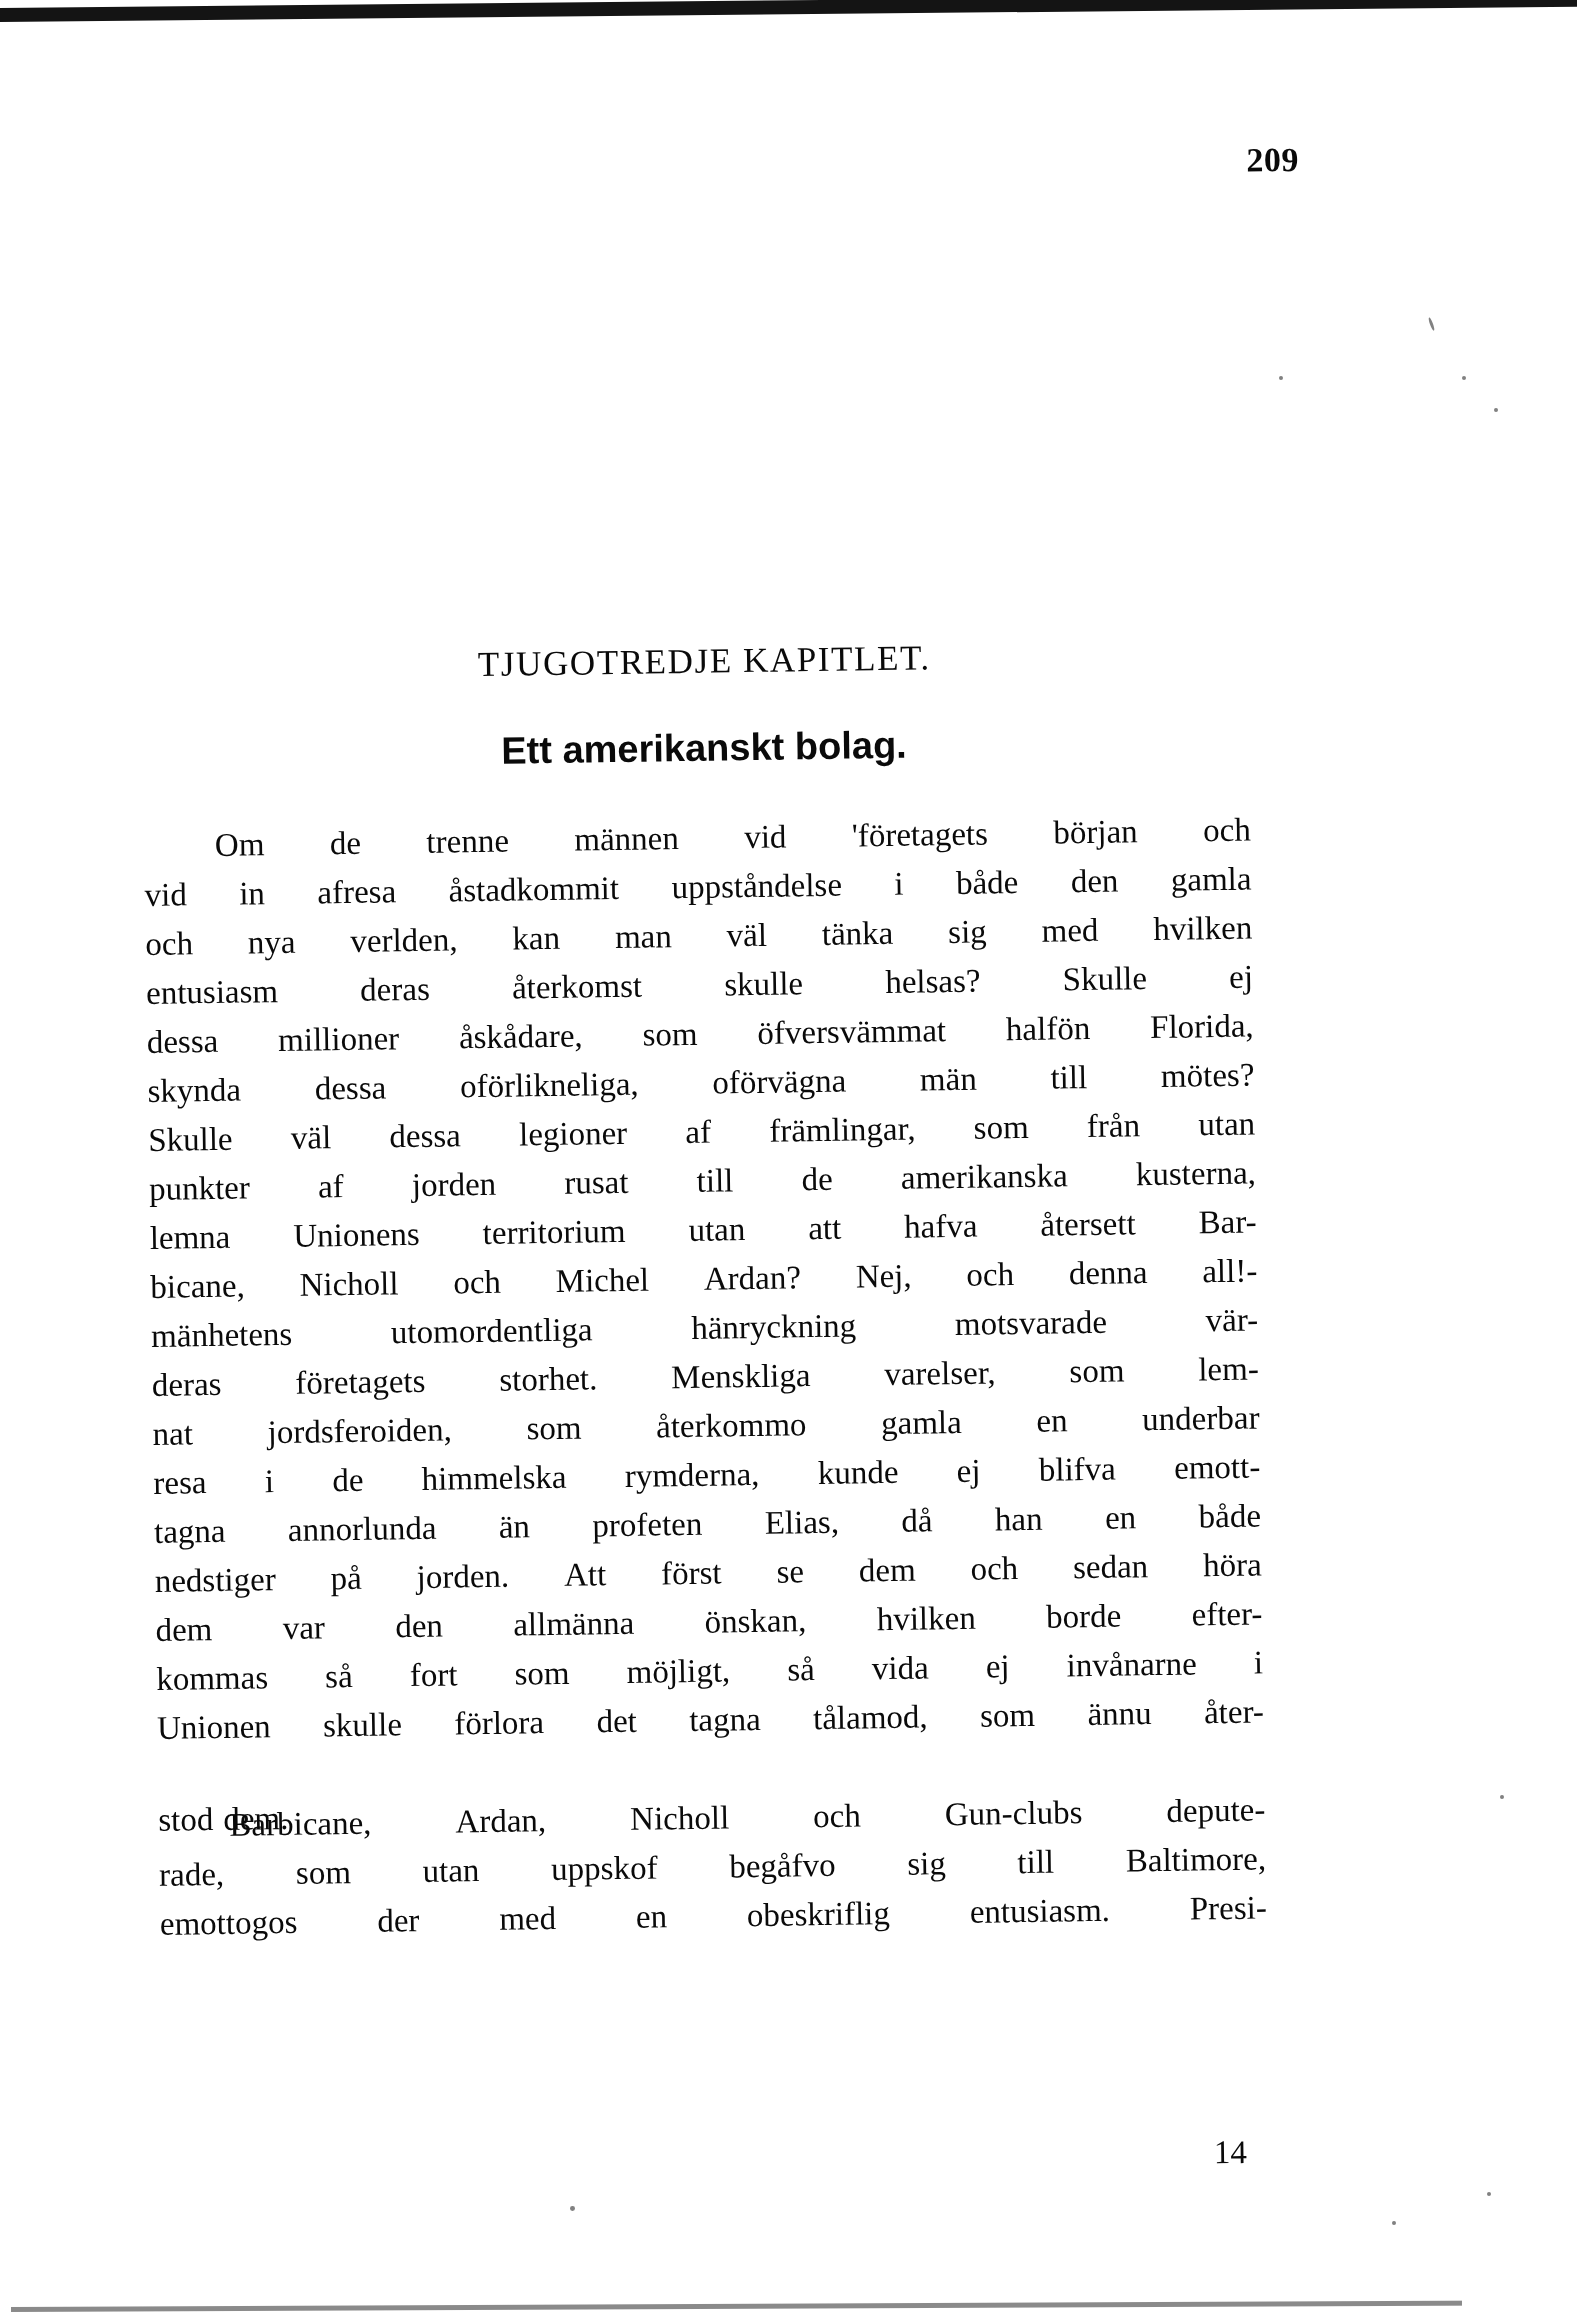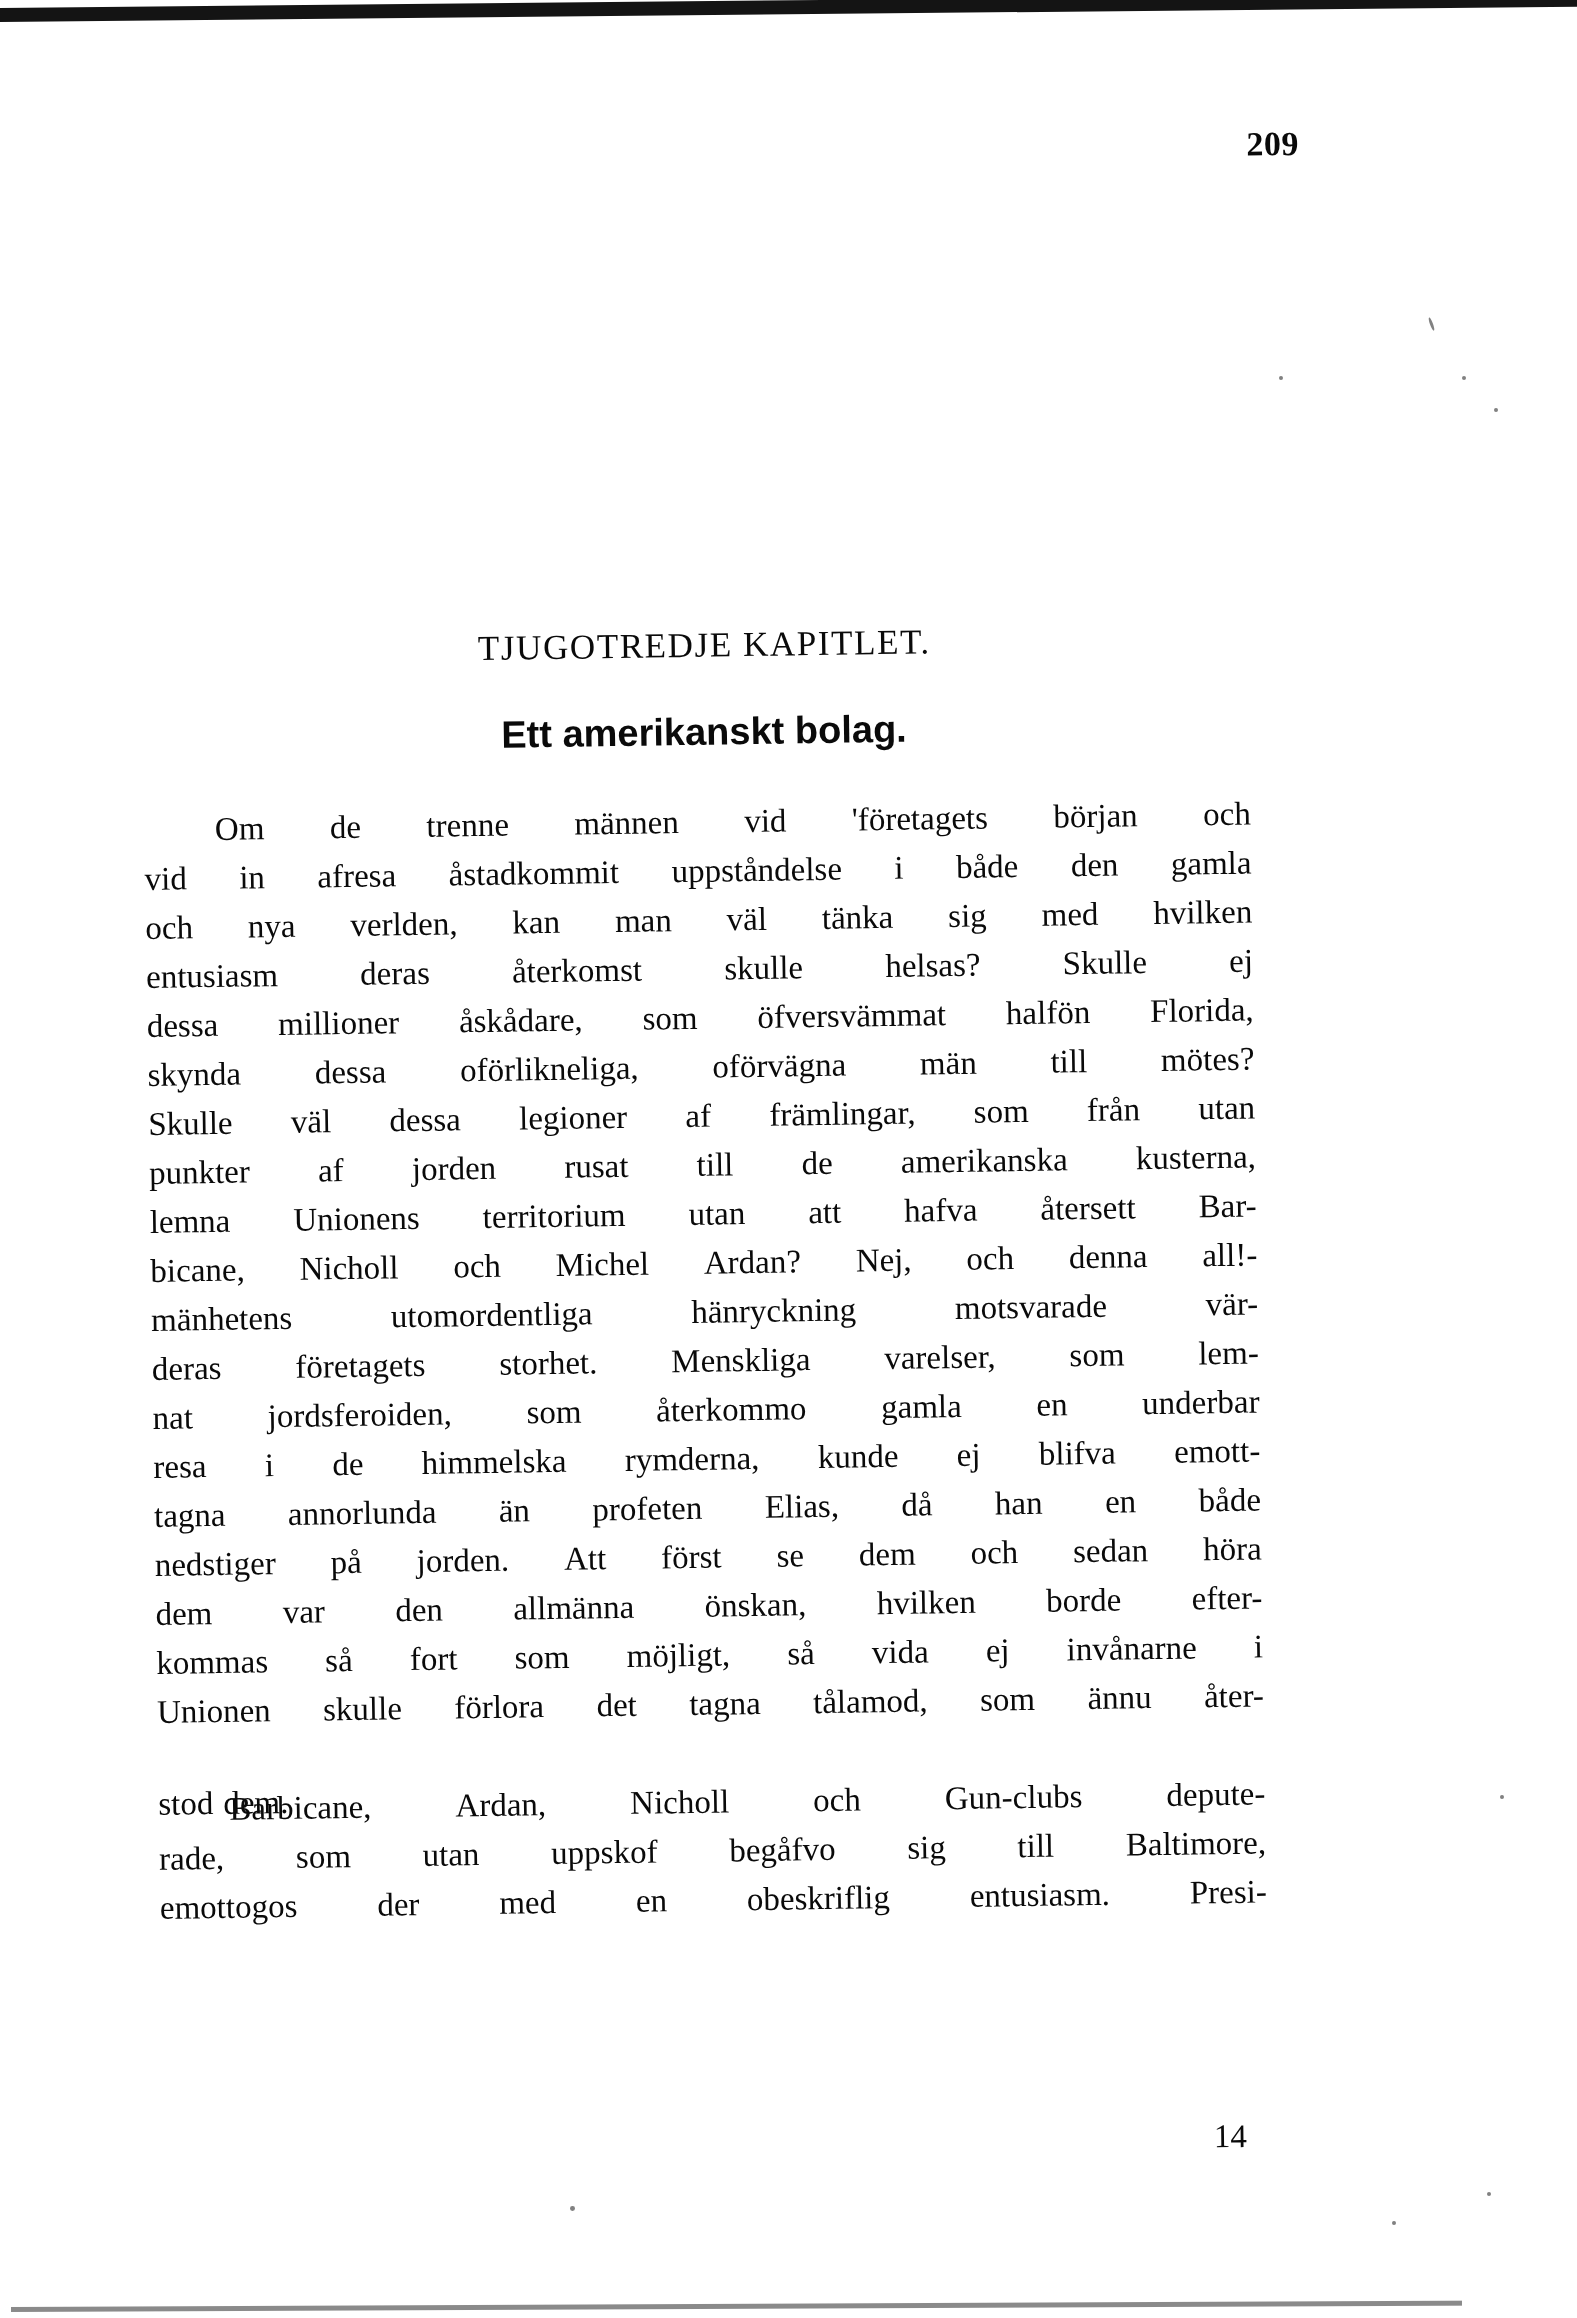--- a/index.html
+++ b/index.html
@@ -43,21 +43,21 @@
     position: absolute;
     background: #1a1a1a;
     border-radius: 50%;
     opacity: 0.55;
   }
 
   
   .page {
     position: absolute;
     left: 0;
-    top: 0;
+    top: 16px;
     width: 1578px;
     height: 1857px;
   }
 
   .folio {
     position: absolute;
     left: 0;
     top: 125px;
     width: 1299px;
     text-align: right;

